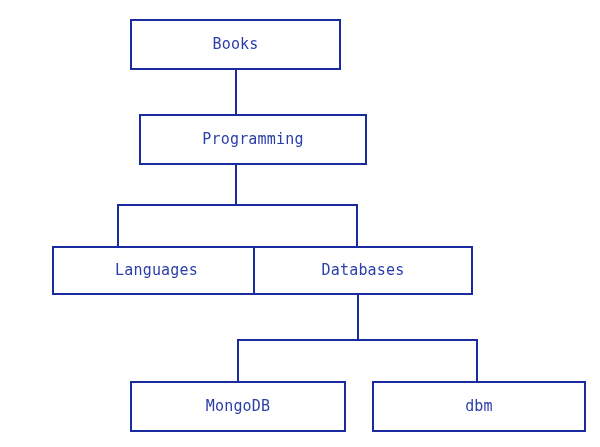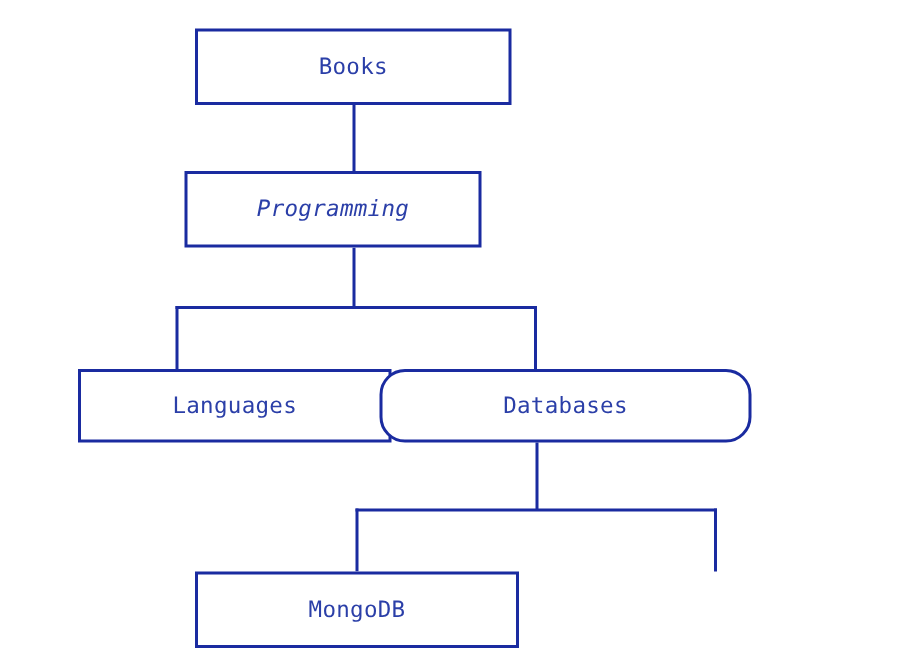--- a/index.html
+++ b/index.html
@@ -38,23 +38,23 @@
   .edge {
     position: absolute;
     background: #1a2ba0;
     z-index: 1;
   }
   .edge-v { width: 2px; }
   .edge-h { height: 2px; }
 
   
   #node-books       { left: 130px; top: 19px;  width: 211px; height: 51px; }
-  #node-programming { left: 123px; top: 114px; width: 198px; height: 51px; font-style: italic; }
+  #node-programming { left: 139px; top: 114px; width: 228px; height: 51px; }
   #node-languages   { left: 13px;  top: 246px; width: 209px; height: 49px; margin-left: 39px; }
-  #node-databases   { left: 253px; top: 246px; width: 248px; height: 49px; border-radius: 17px; }
+  #node-databases   { left: 253px; top: 246px; width: 220px; height: 49px; }
   #node-mongodb     { left: 130px; top: 381px; width: 216px; height: 51px; }
   #node-dbm         { left: 372px; top: 381px; width: 214px; height: 51px; }
 
   
   
   #edge-books-programming      { left: 235px; top: 70px;  height: 44px; }
   
   #edge-programming-drop       { left: 235px; top: 165px; height: 41px; }
   #edge-branch-bar-top         { left: 117px; top: 204px; width: 241px; }
   #edge-branch-left-languages  { left: 117px; top: 204px; height: 42px; }
@@ -95,14 +95,17 @@
   </div>
 
   <div class="node-box" id="node-databases">
     <span class="node-label">Databases</span>
   </div>
 
   <div class="node-box" id="node-mongodb">
     <span class="node-label">MongoDB</span>
   </div>
 
+  <div class="node-box" id="node-dbm">
+    <span class="node-label">dbm</span>
+  </div>
 
 </div>
 
 </body></html>

